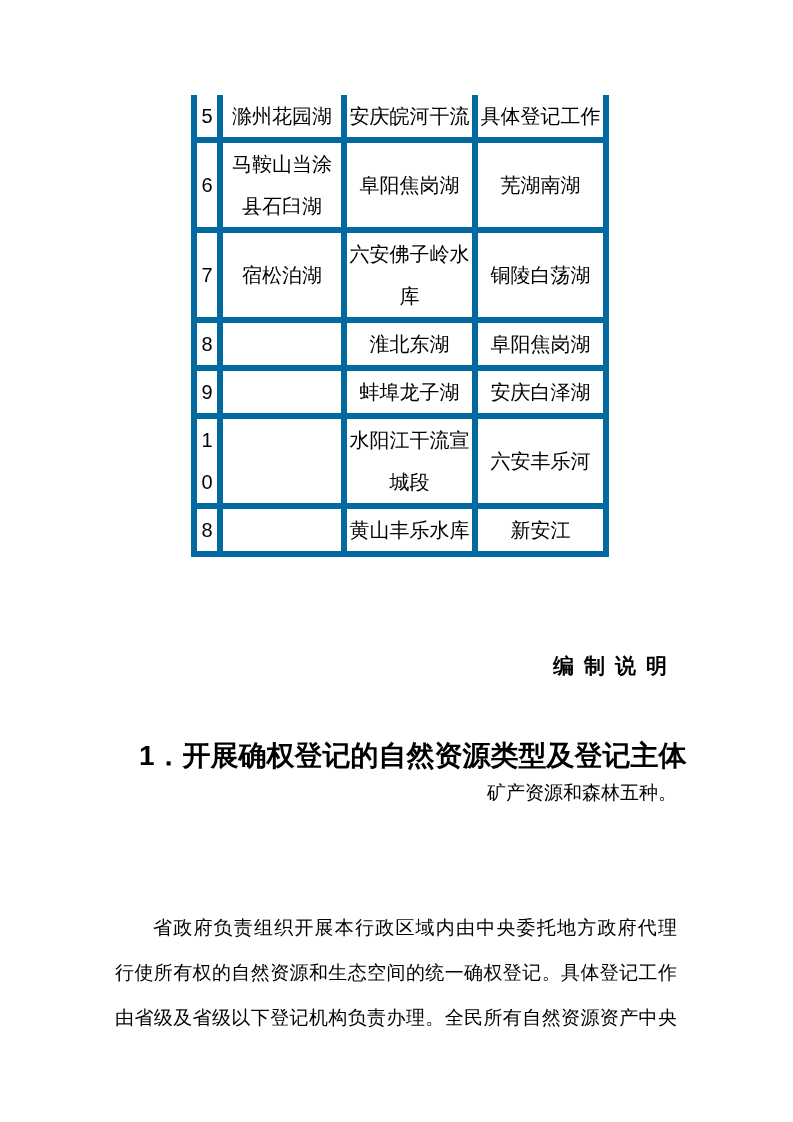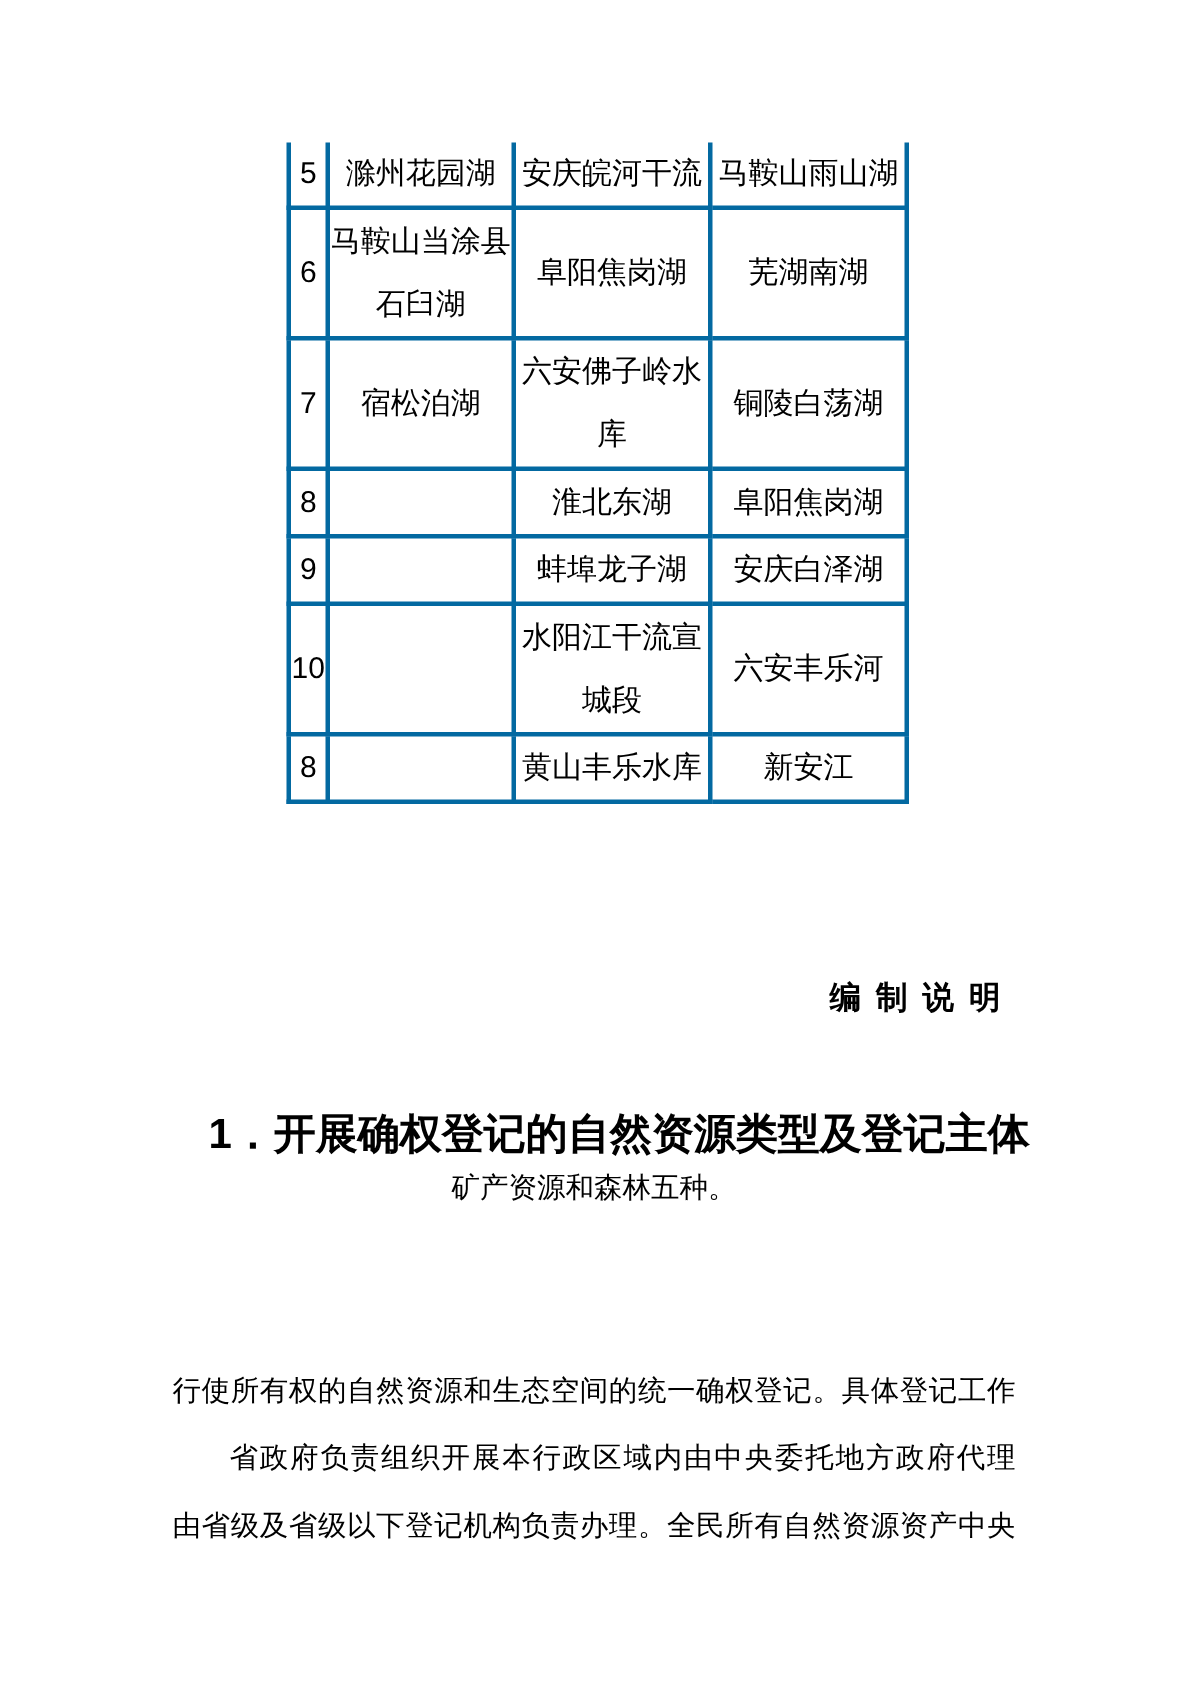--- a/index.html
+++ b/index.html
@@ -20,21 +20,21 @@
   
   table.lakes-table {
     position: absolute;
     left: 191px;
     top: 95px;
     width: 412px;
     border-collapse: collapse;
     table-layout: fixed;
   }
   table.lakes-table td {
-    border: 3px solid #0369a1;
+    border: 6px solid #0369a1;
     padding: 0;
     font-size: 20px;
     line-height: 42px;
     text-align: center;
     vertical-align: middle;
     overflow: hidden;
     word-break: break-all;
   }
   table.lakes-table tr:first-child td { border-top: none; }
   td.num-cell { font-size: 19px; }
@@ -68,21 +68,21 @@
     position: absolute;
     left: 115px;
     width: 562px;
     font-size: 19px;
   }
   .para-1 { top: 770px; }
   .para-2 { top: 905px; }
   .line {
     line-height: 45px;
     height: 45px;
-    text-align: center;
+    text-align: right;
   }
   .jfull {
     text-align: justify;
     text-align-last: justify;
   }
   .indent { text-indent: 38px; }
 </style>
 </head>
 <body>
 
@@ -93,21 +93,21 @@
       <col style="width:26px">
       <col style="width:124px">
       <col style="width:131px">
       <col style="width:131px">
     </colgroup>
     <tbody>
       <tr style="height:43px">
         <td class="num-cell">5</td>
         <td>滁州花园湖</td>
         <td>安庆皖河干流</td>
-        <td>马鞍山雨山湖</td>
+        <td>具体登记工作</td>
       </tr>
       <tr style="height:85px">
         <td class="num-cell">6</td>
         <td>马鞍山当涂县石臼湖</td>
         <td>阜阳焦岗湖</td>
         <td>芜湖南湖</td>
       </tr>
       <tr style="height:85px">
         <td class="num-cell">7</td>
         <td>宿松泊湖</td>
@@ -143,18 +143,18 @@
 
   <div class="note-title">编制说明</div>
 
   <div class="sec-heading">1．开展确权登记的自然资源类型及登记主体</div>
 
   <div class="para para-1">
     <div class="line">矿产资源和森林五种。</div>
   </div>
 
   <div class="para para-2">
+    <div class="line jfull indent">省政府负责组织开展本行政区域内由中央委托地方政府代理</div>
     <div class="line jfull">行使所有权的自然资源和生态空间的统一确权登记。具体登记工作</div>
-    <div class="line jfull indent">省政府负责组织开展本行政区域内由中央委托地方政府代理</div>
     <div class="line jfull">由省级及省级以下登记机构负责办理。全民所有自然资源资产中央</div>
   </div>
 
 </div>
 
 </body></html>

